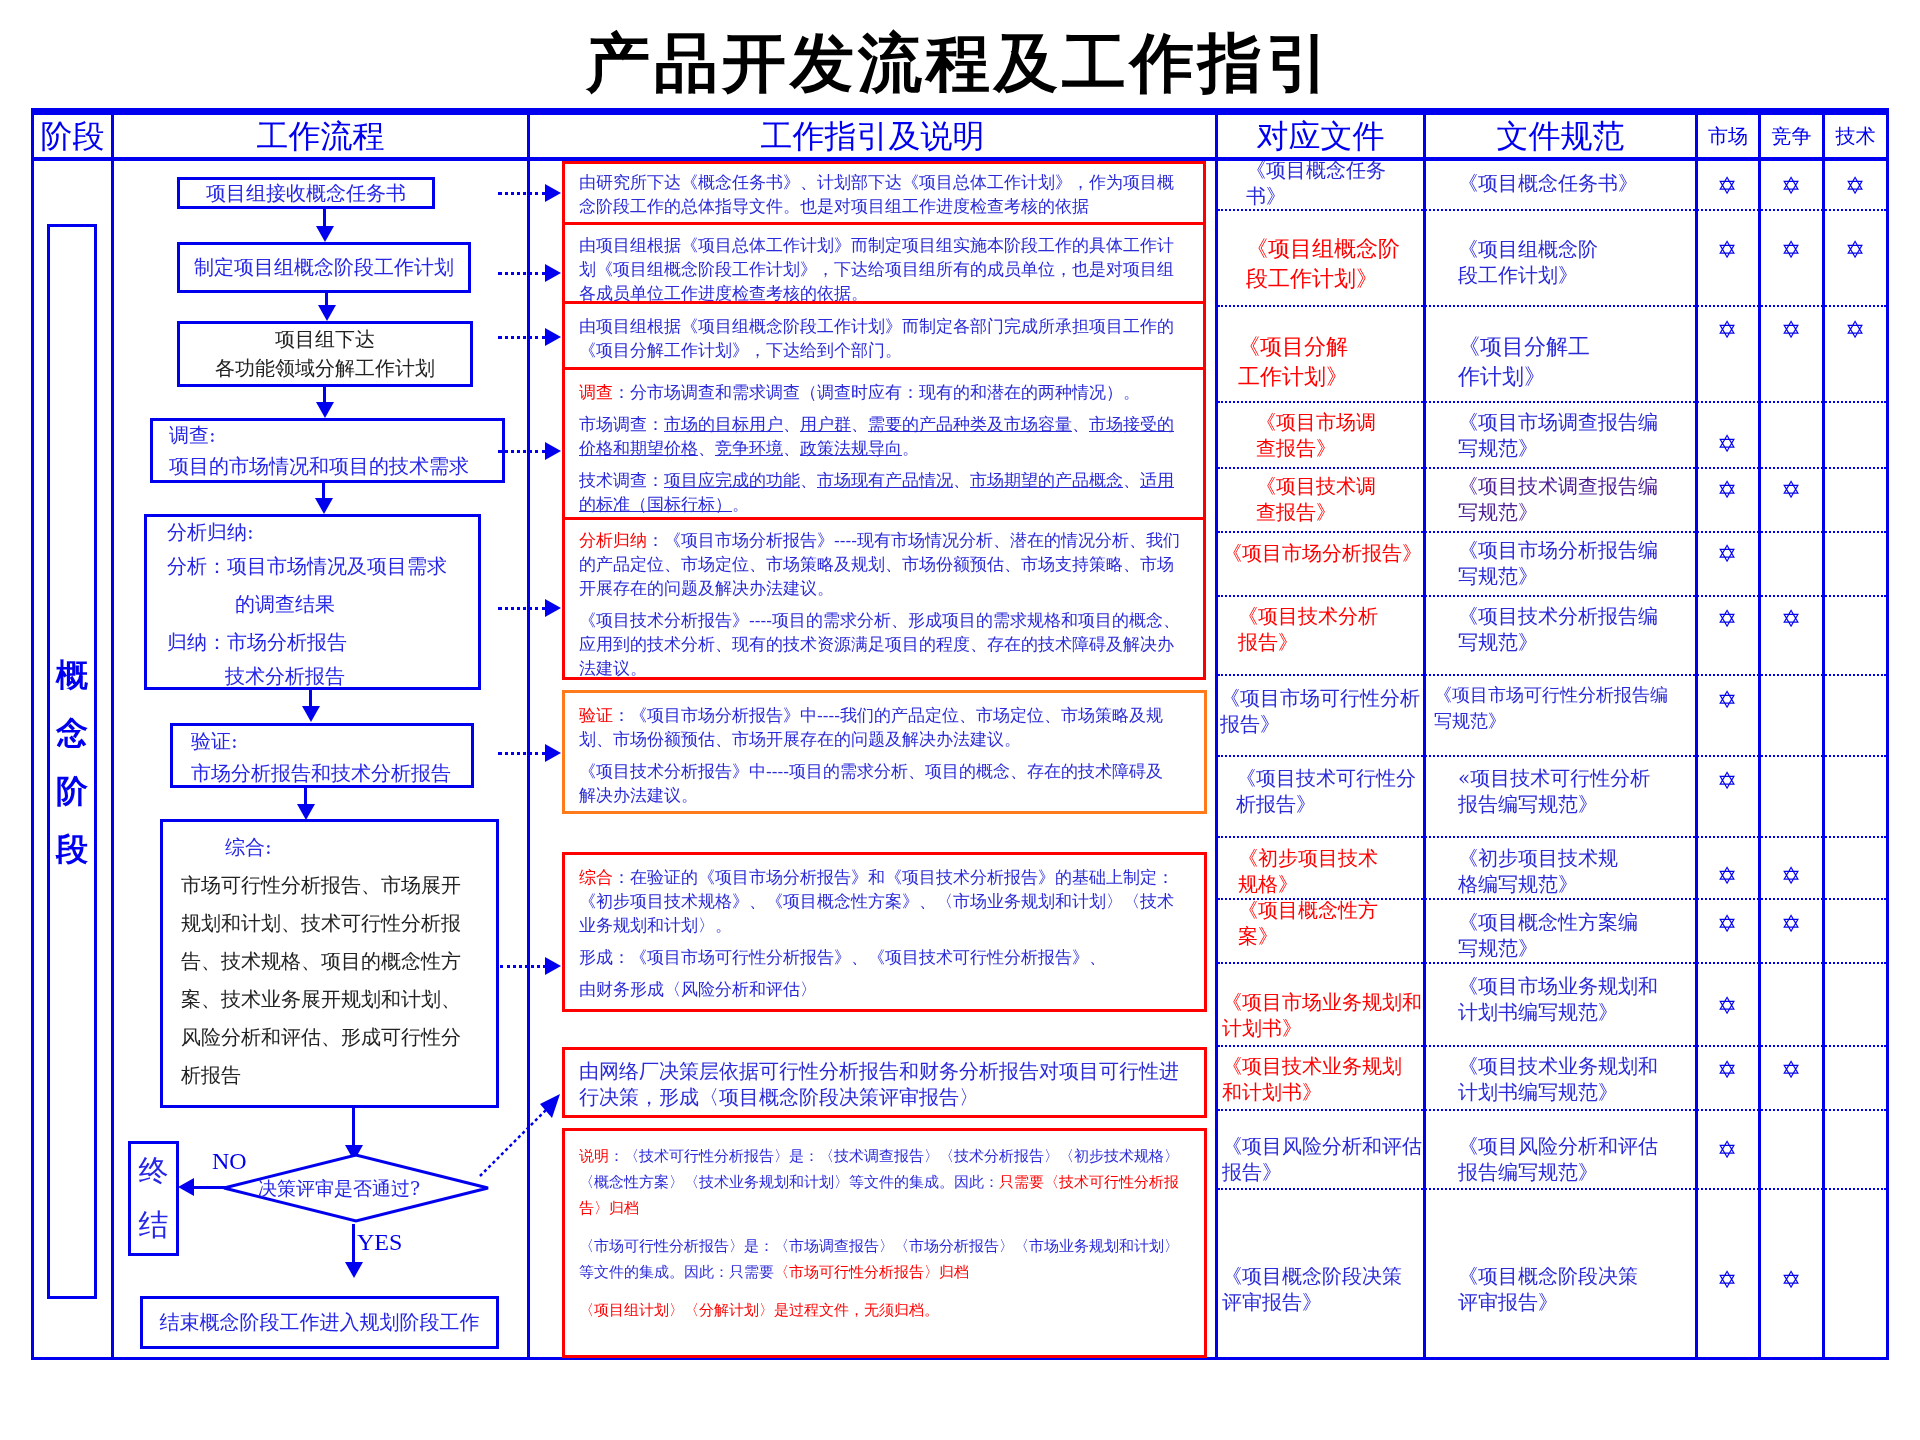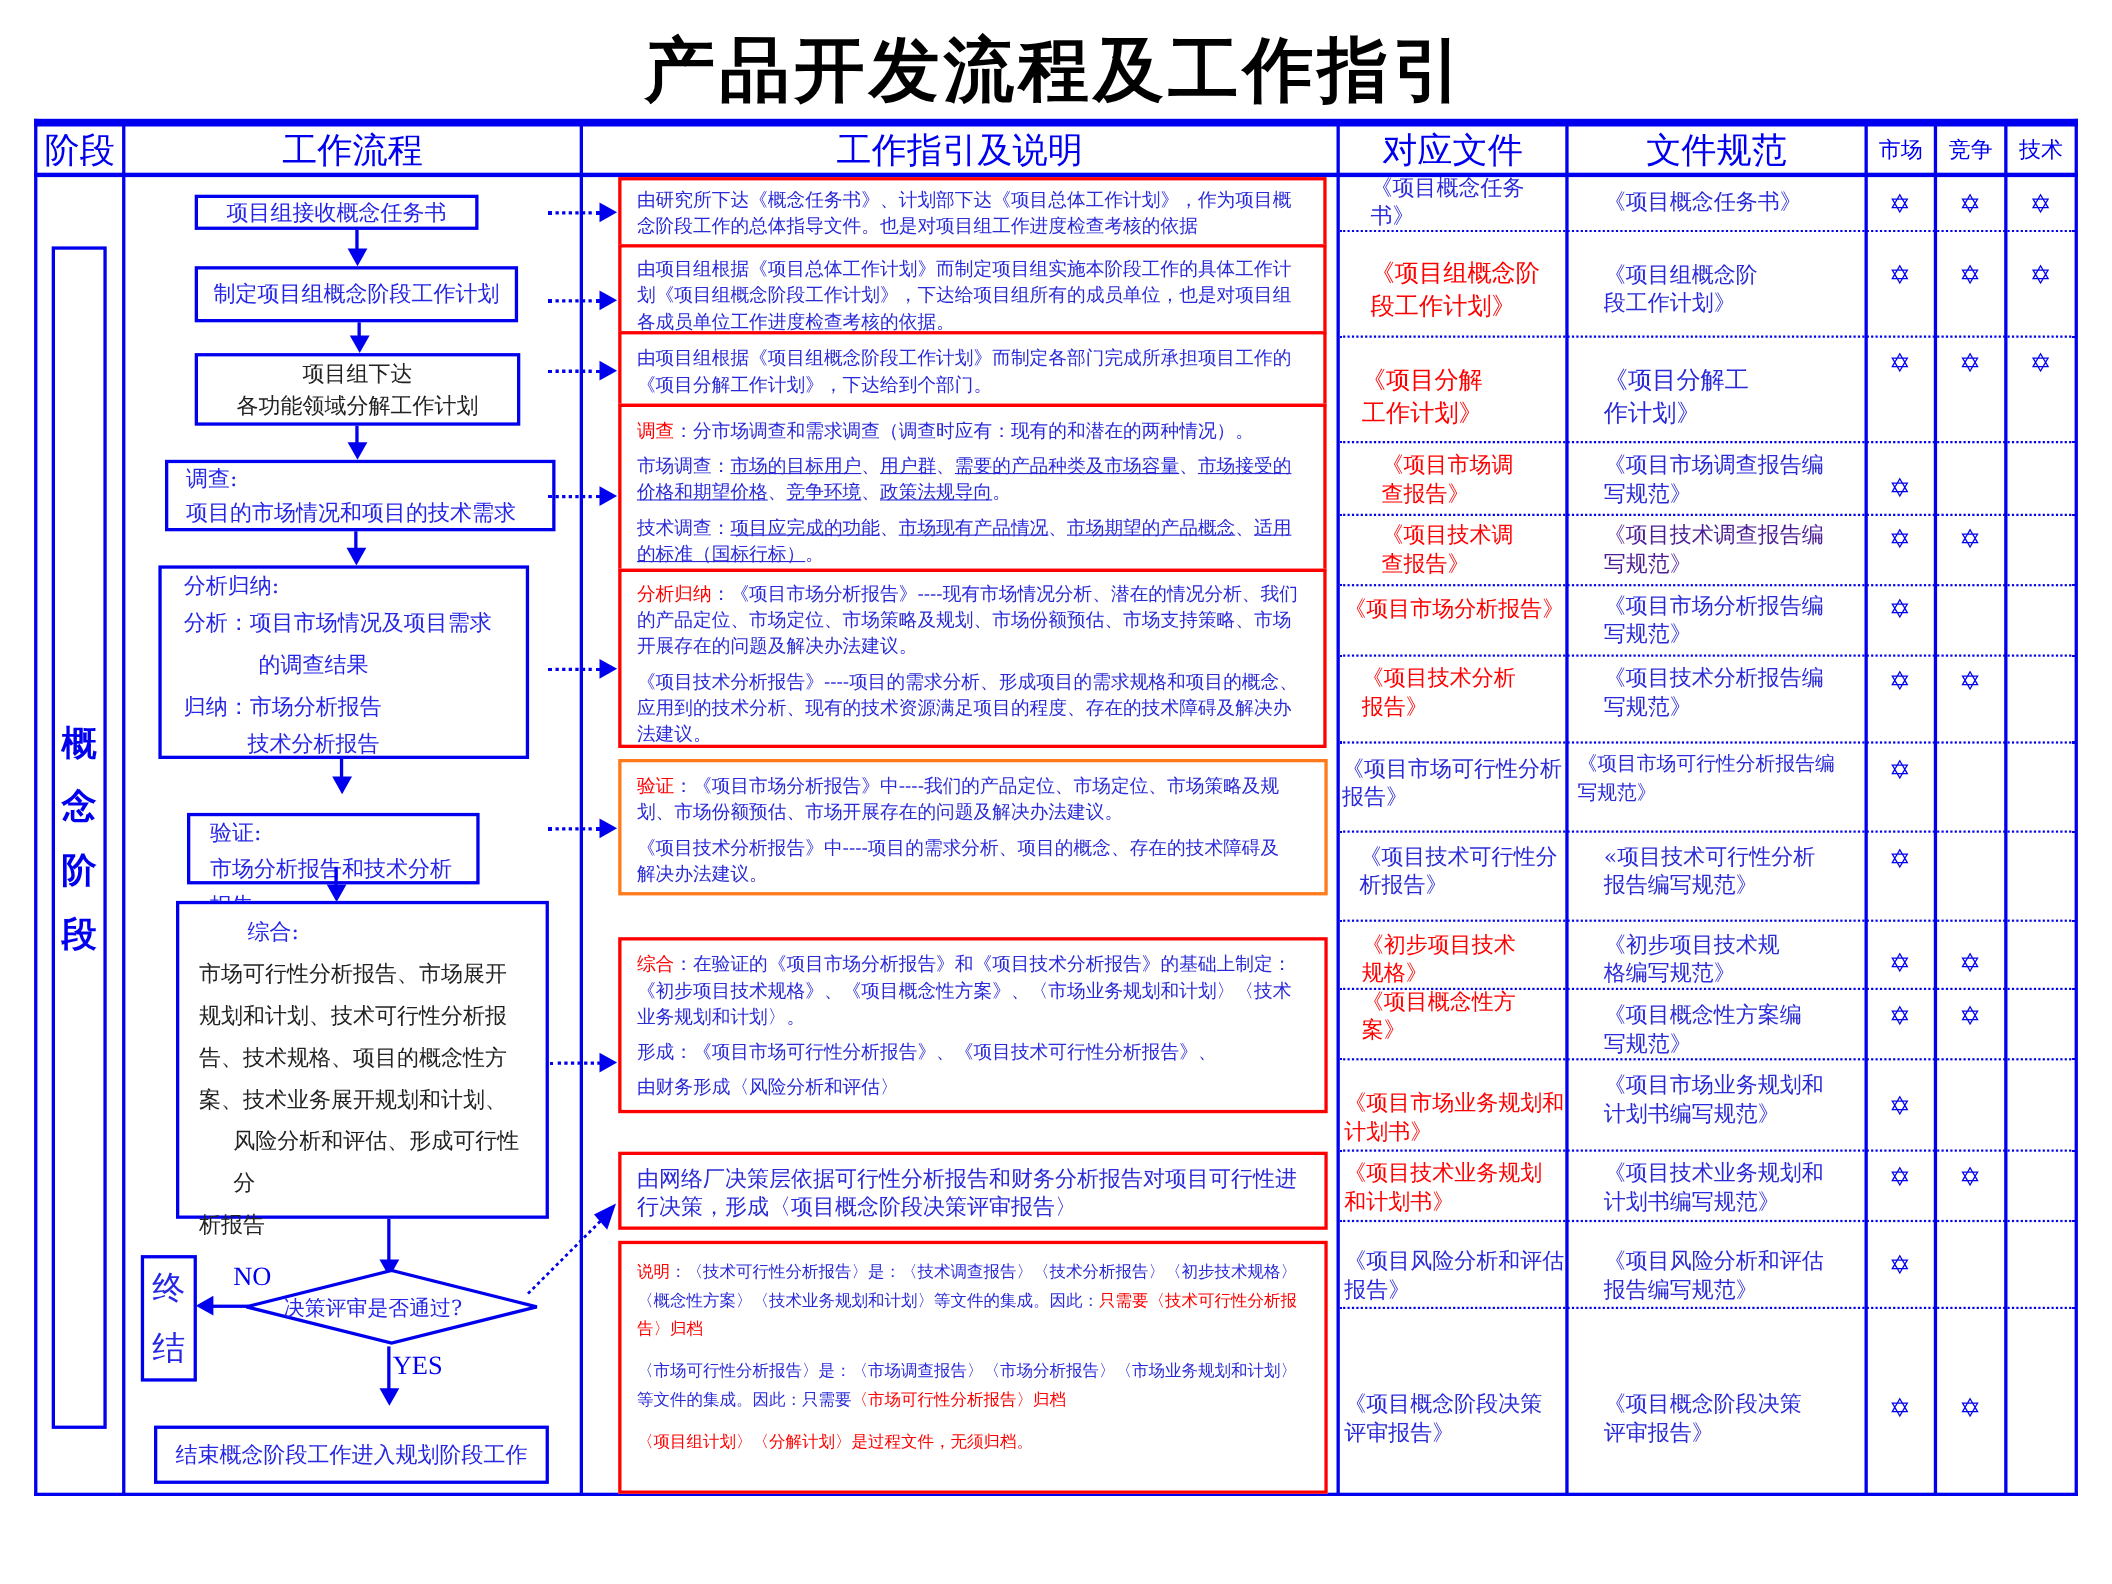--- a/index.html
+++ b/index.html
@@ -93,34 +93,34 @@
 <div class="abs fbox" style="left:144px;top:514px;width:337px;height:176px;padding:0 20px;line-height:38px;">
   <p style="line-height:30px;">分析归纳:</p>
   <p>分析：项目市场情况及项目需求</p>
   <p style="padding-left:68px;">的调查结果</p>
   <p>归纳：市场分析报告</p>
   <p style="padding-left:58px;line-height:30px;">技术分析报告</p>
 </div>
 <div class="abs vline" style="left:309px;top:690px;height:18px;"></div>
 <div class="abs arrow-d" style="left:302px;top:706px;"></div>
 
-<div class="abs fbox" style="left:170px;top:723px;width:266px;height:65px;padding:0 18px;margin-top:16px;">
+<div class="abs fbox" style="left:170px;top:723px;width:304px;height:65px;padding:0 18px;">
   <p style="line-height:30px;">验证:</p>
   <p style="line-height:34px;">市场分析报告和技术分析报告</p>
 </div>
 <div class="abs vline" style="left:304px;top:788px;height:18px;"></div>
 <div class="abs arrow-d" style="left:297px;top:804px;"></div>
 
 <div class="abs fbox" style="left:160px;top:819px;width:339px;height:289px;padding:12px 18px;line-height:38px;">
   <p style="line-height:26px;margin-bottom:6px;margin-left:44px;">综合:</p>
   <p style="color:#222;">市场可行性分析报告、市场展开</p>
   <p style="color:#222;">规划和计划、技术可行性分析报</p>
   <p style="color:#222;">告、技术规格、项目的概念性方</p>
   <p style="color:#222;">案、技术业务展开规划和计划、</p>
-  <p style="color:#222;margin-left:31px;">风险分析和评估、形成可行性分</p>
+  <p style="color:#222;">风险分析和评估、形成可行性分</p>
   <p style="color:#222;">析报告</p>
 </div>
 <div class="abs vline" style="left:352px;top:1108px;height:40px;"></div>
 <div class="abs arrow-d" style="left:345px;top:1145px;"></div>
 
 <svg class="abs" style="left:220px;top:1152px;" width="272" height="72" viewBox="0 0 272 72">
   <polygon points="4,36 136,3 268,36 136,69" fill="#fff" stroke="#0000ee" stroke-width="3"></polygon>
 </svg>
 <div class="abs" style="left:258px;top:1176px;width:200px;font-size:19px;color:#2626e6;">决策评审是否通过?</div>
 <div class="abs label-en" style="left:212px;top:1148px;">NO</div>

